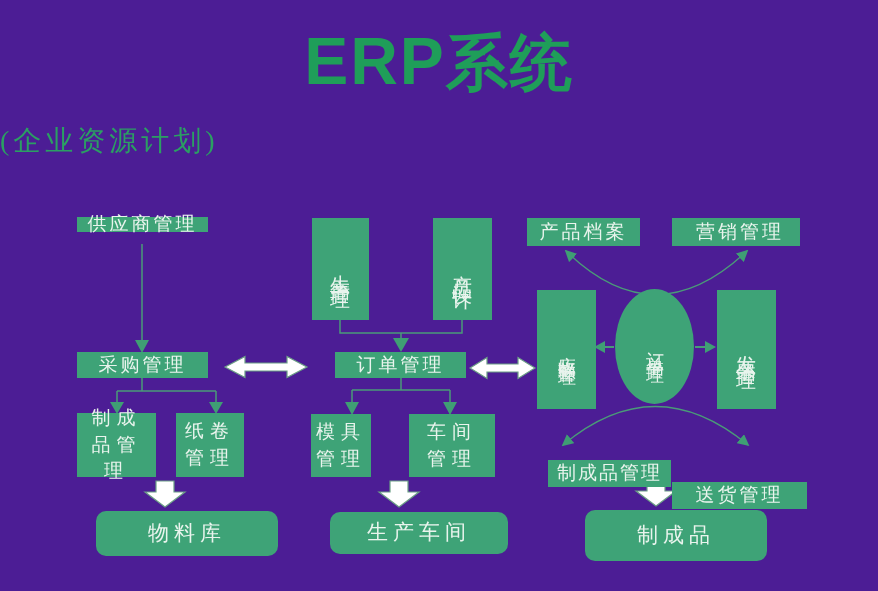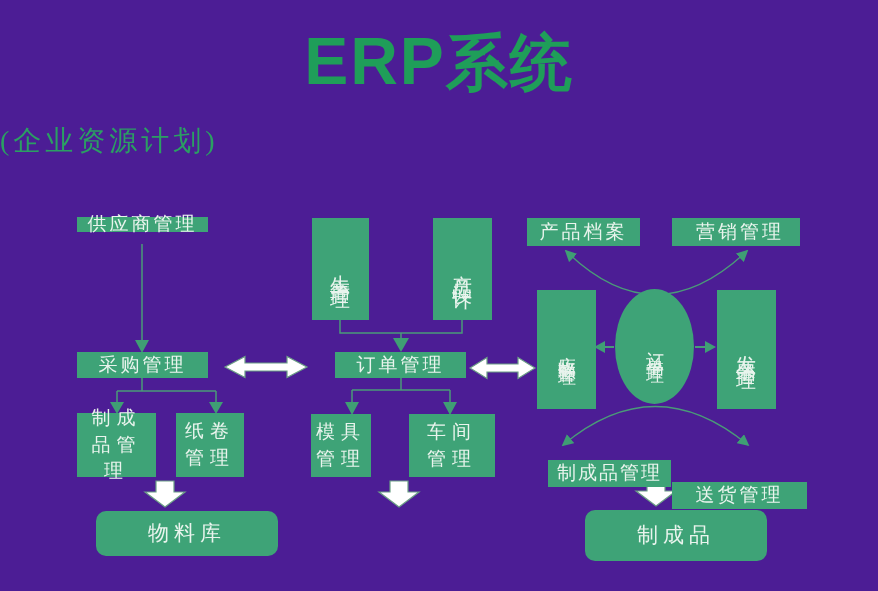--- a/index.html
+++ b/index.html
@@ -115,20 +115,21 @@
 
   <div class="box vert" style="left:312px;top:218px;width:57px;height:102px;">生产管理</div>
   <div class="box vert" style="left:433px;top:218px;width:59px;height:102px;">产品设计</div>
   <div class="box wide" style="left:335px;top:352px;width:131px;height:26px;">订单管理</div>
   <div class="box twoline" style="left:311px;top:414px;width:60px;height:63px;">
     <span>模具管理</span>
   </div>
   <div class="box twoline" style="left:409px;top:414px;width:86px;height:63px;">
     <span>车间管理</span>
   </div>
+  <div class="box round" style="left:310px;top:512px;width:178px;height:42px;">生产车间</div>
 
   <div class="box wide" style="left:527px;top:218px;width:113px;height:28px;">产品档案</div>
   <div class="box wide" style="left:672px;top:218px;width:128px;height:28px;padding-left:8px;">营销管理</div>
   <div class="box vert" style="left:537px;top:290px;width:59px;height:119px;font-size:18px;letter-spacing:3px;">应收款管理</div>
   <div class="box ellipse" style="left:615px;top:289px;width:79px;height:115px;">订单管理</div>
   <div class="box vert" style="left:717px;top:290px;width:59px;height:119px;">发票管理</div>
   <div class="box wide" style="left:520px;top:460px;width:123px;height:27px;letter-spacing:2px;margin-left:28px;">制成品管理</div>
   <div class="box wide" style="left:672px;top:450px;width:135px;height:27px;margin-top:32px;">送货管理</div>
   <div class="box round" style="left:565px;top:510px;width:182px;height:51px;">制成品</div>
 

